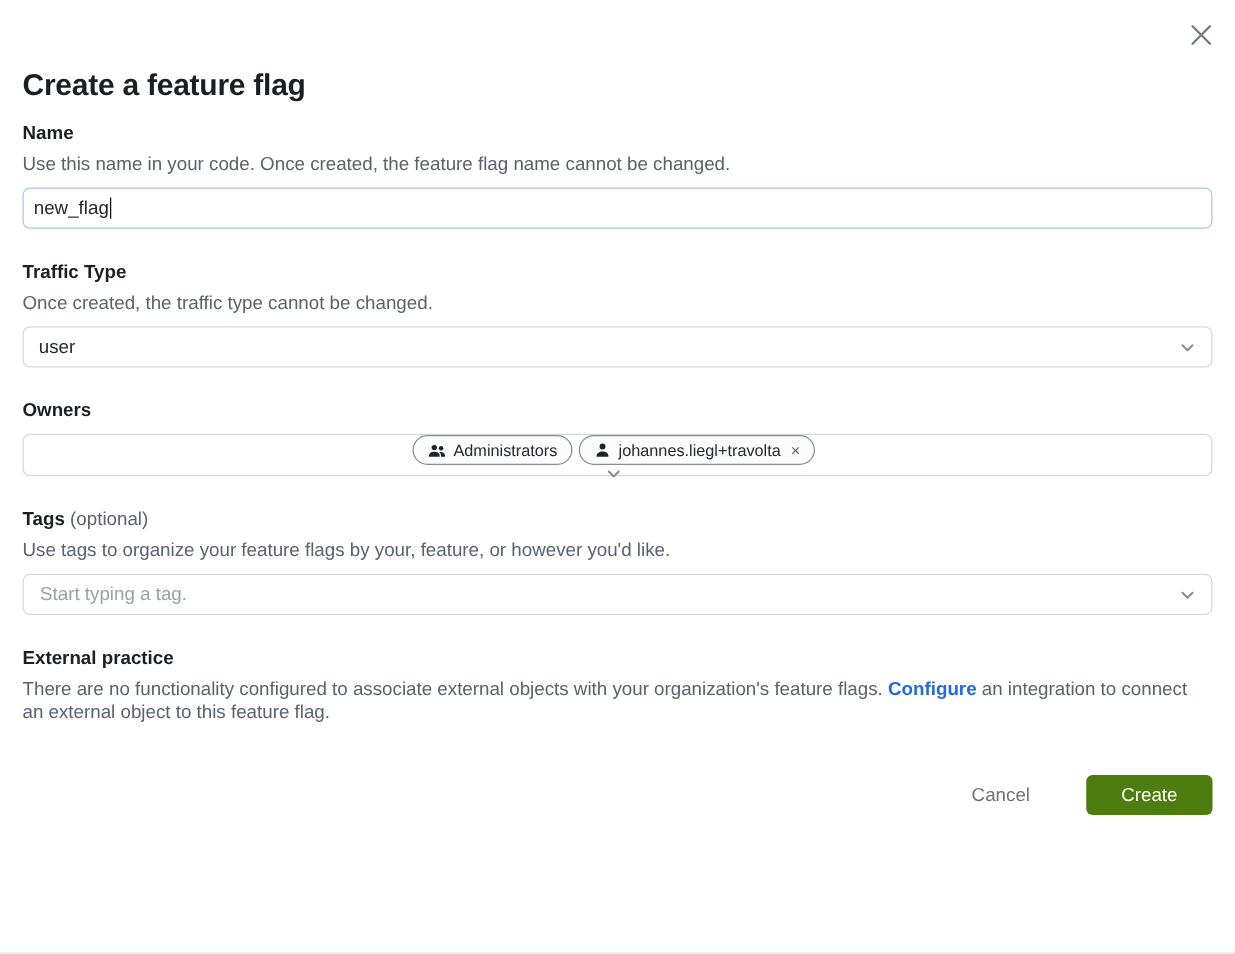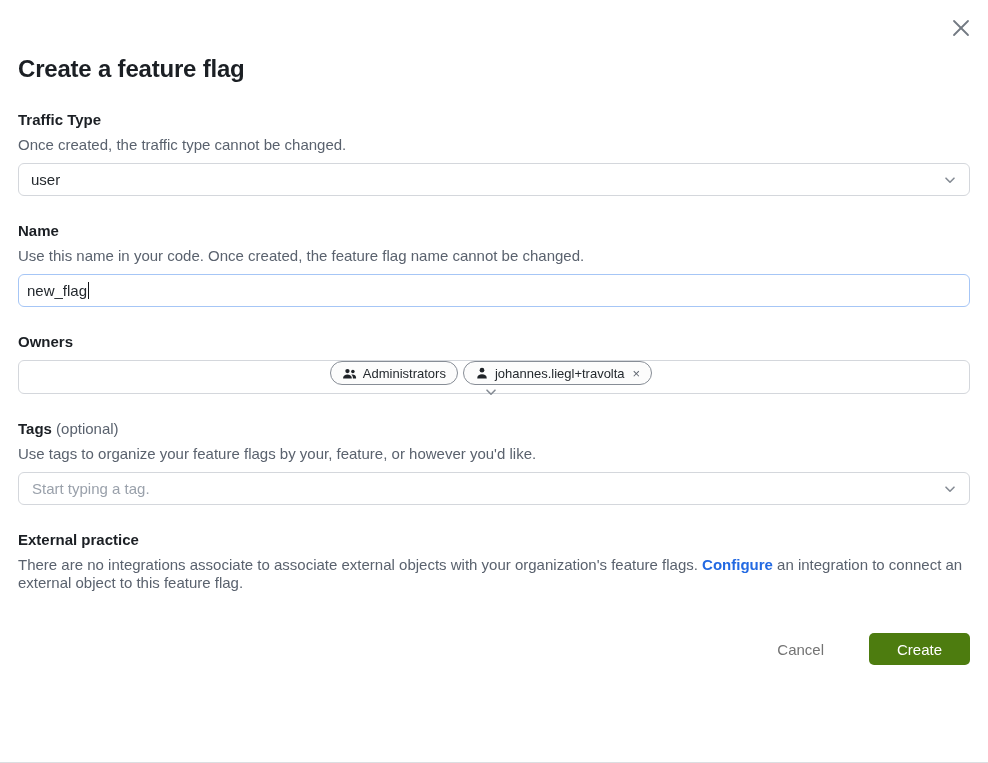--- a/index.html
+++ b/index.html
@@ -14,21 +14,21 @@
   .dialog { padding: 54px 18px 0 18px; position: relative; height: 100%; }
   .close-btn {
     position: absolute; top: 15px; right: 14px;
     width: 26px; height: 26px;
     background: none; border: none; cursor: pointer;
     display: flex; align-items: center; justify-content: center;
   }
   .close-btn svg { stroke: #737a83; }
   h1.dialog-title {
     font-size: 24px; line-height: 29px; font-weight: 700;
-    color: #1b1f24; margin-bottom: 27px; letter-spacing: -0.2px;
+    color: #1b1f24; margin-bottom: 14px; letter-spacing: -0.2px;
   }
   .field { margin-bottom: 25px; }
   .field-label {
     font-size: 15px; line-height: 19px; font-weight: 700; color: #1b1f24;
   }
   .optional { font-weight: 400; color: #5a626e; }
   .field-help {
     font-size: 15px; line-height: 19px; color: #5a626e; margin-top: 6px;
   }
   .control { margin-top: 9px; }
@@ -107,39 +107,39 @@
   <button class="close-btn">
     <svg width="22" height="22" viewBox="0 0 22 22" fill="none" stroke-width="1.8" stroke-linecap="round">
       <line x1="4" y1="4" x2="18" y2="18"></line>
       <line x1="18" y1="4" x2="4" y2="18"></line>
     </svg>
   </button>
 
   <h1 class="dialog-title">Create a feature flag</h1>
 
   <div class="field">
+    <div class="field-label">Name</div>
+    <div class="field-help">Use this name in your code. Once created, the feature flag name cannot be changed.</div>
+    <div class="control">
+      <div class="text-input focused" role="textbox">
+        <span>new_flag</span>
+          <span class="caret"></span>
+      </div>
+    </div>
+  </div>
+
+  <div class="field">
     <div class="field-label">Traffic Type</div>
     <div class="field-help">Once created, the traffic type cannot be changed.</div>
     <div class="control">
       <div class="select-box" role="combobox">
         <span>user</span>
         <svg class="chevron" width="14" height="14" viewBox="0 0 14 14" fill="none" stroke="#858b94" stroke-width="1.6" stroke-linecap="round" stroke-linejoin="round">
           <path d="M3 5.2 L7 9.2 L11 5.2"></path>
         </svg>
-      </div>
-    </div>
-  </div>
-
-  <div class="field">
-    <div class="field-label">Name</div>
-    <div class="field-help">Use this name in your code. Once created, the feature flag name cannot be changed.</div>
-    <div class="control">
-      <div class="text-input focused" role="textbox">
-        <span>new_flag</span>
-          <span class="caret"></span>
       </div>
     </div>
   </div>
 
   <div class="field">
     <div class="field-label">Owners</div>
     <div class="control">
       <div class="chips-box" role="combobox">
         <div class="chips">
           <span class="chip">
@@ -174,21 +174,21 @@
       <input class="real-input" type="text" placeholder="Start typing a tag." style="">
       <svg class="chevron" width="14" height="14" viewBox="0 0 14 14" fill="none" stroke="#858b94" stroke-width="1.6" stroke-linecap="round" stroke-linejoin="round">
         <path d="M3 5.2 L7 9.2 L11 5.2"></path>
       </svg>
     </div>
   </div>
 
 
   <div class="field" style="margin-bottom:0;">
     <div class="field-label">External practice</div>
-    <p class="external-text"><span>There are no integrations associate to associate external objects with your organization's feature flags. </span><a class="link">Configure</a><span> an integration to connect an external object to this feature flag.</span></p>
+    <p class="external-text"><span>There are no functionality configured to associate external objects with your organization's feature flags. </span><a class="link">Configure</a><span> an integration to connect an external object to this feature flag.</span></p>
   </div>
 
   <div class="footer">
     <button class="cancel-btn">Cancel</button>
     <button class="create-btn">Create</button>
   </div>
 
   <div class="bottom-line"></div>
 </div>
 

